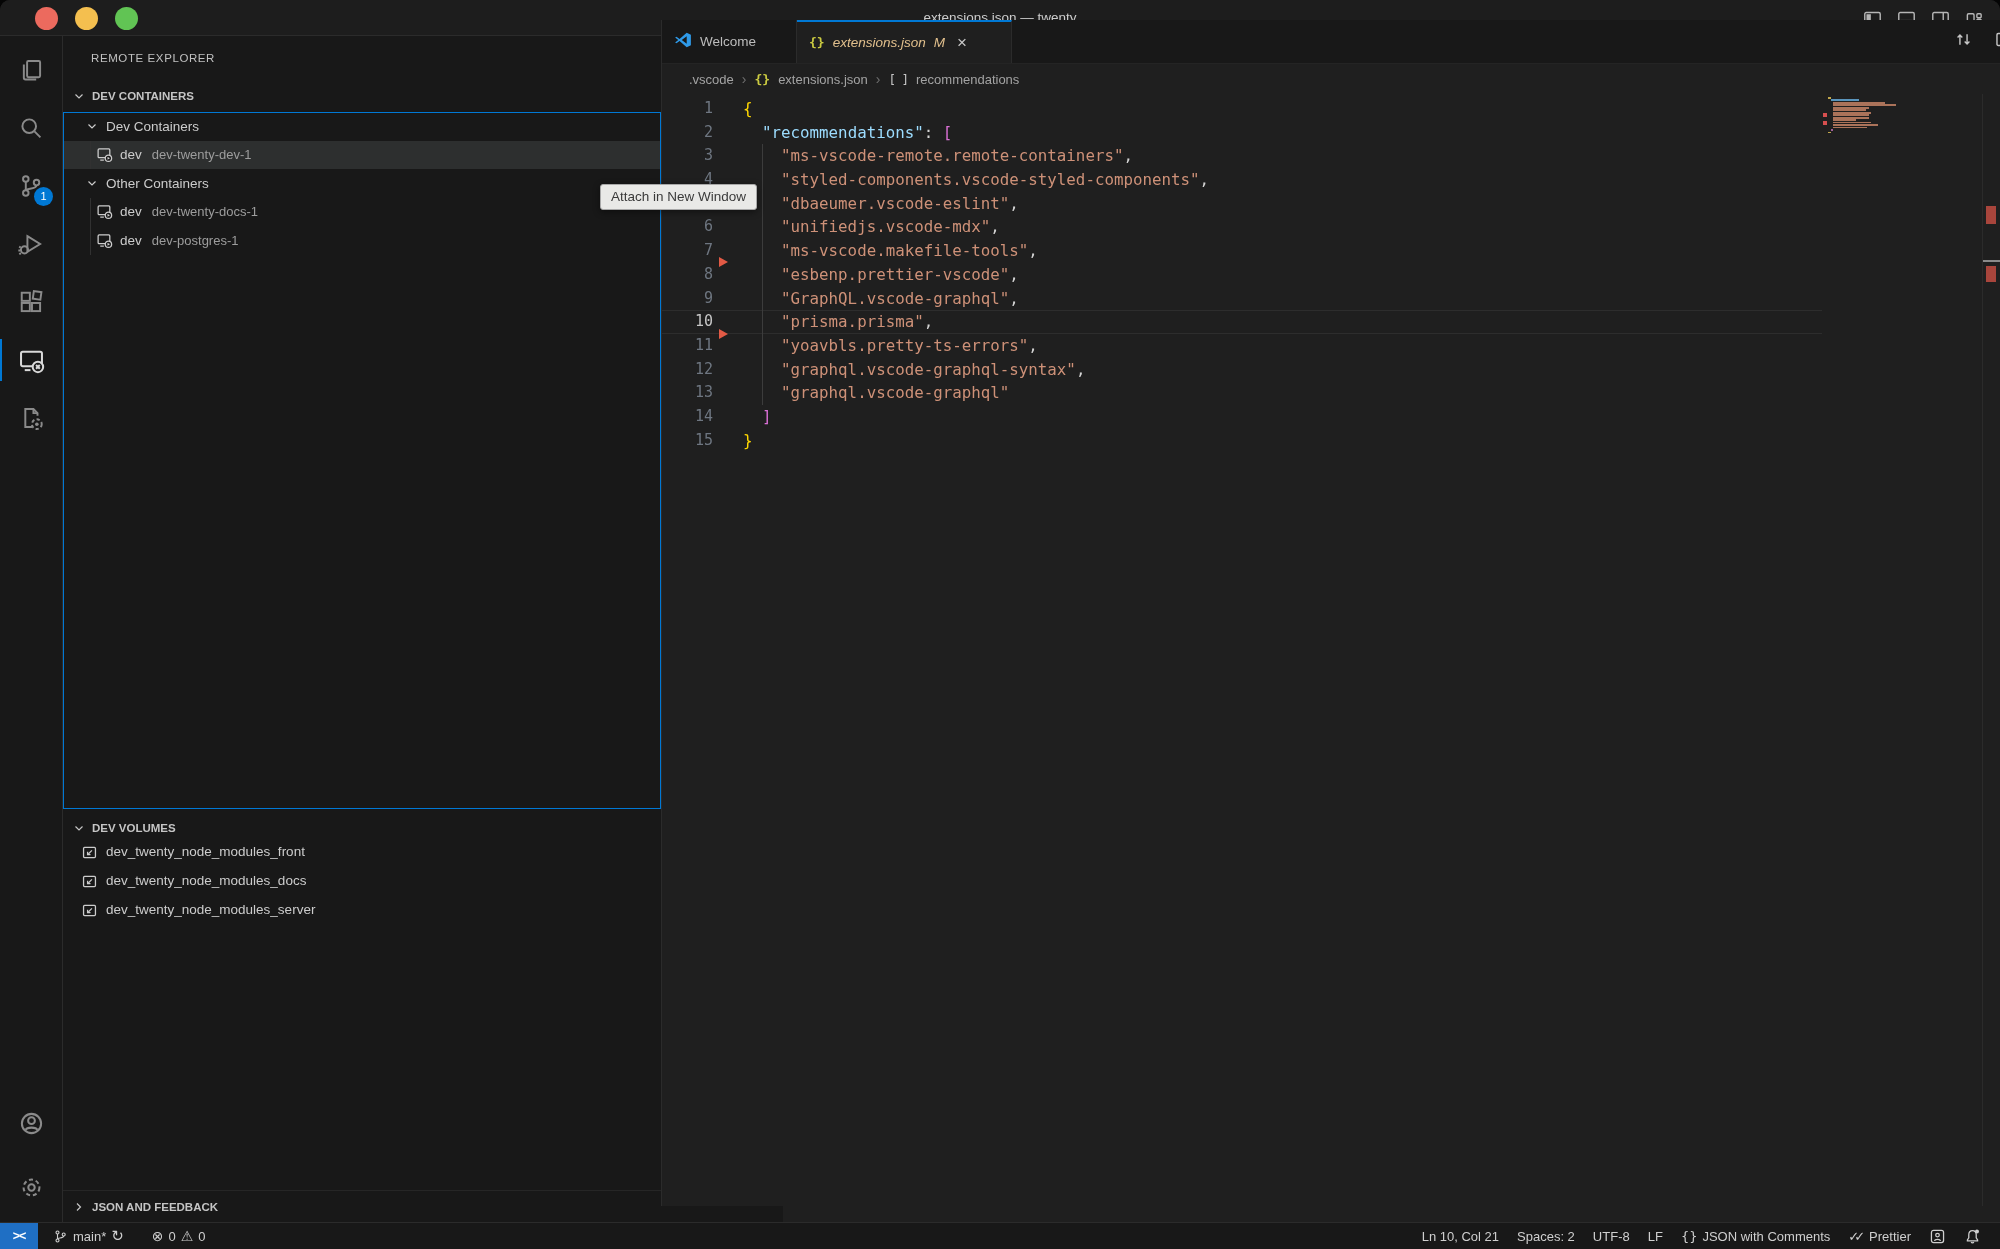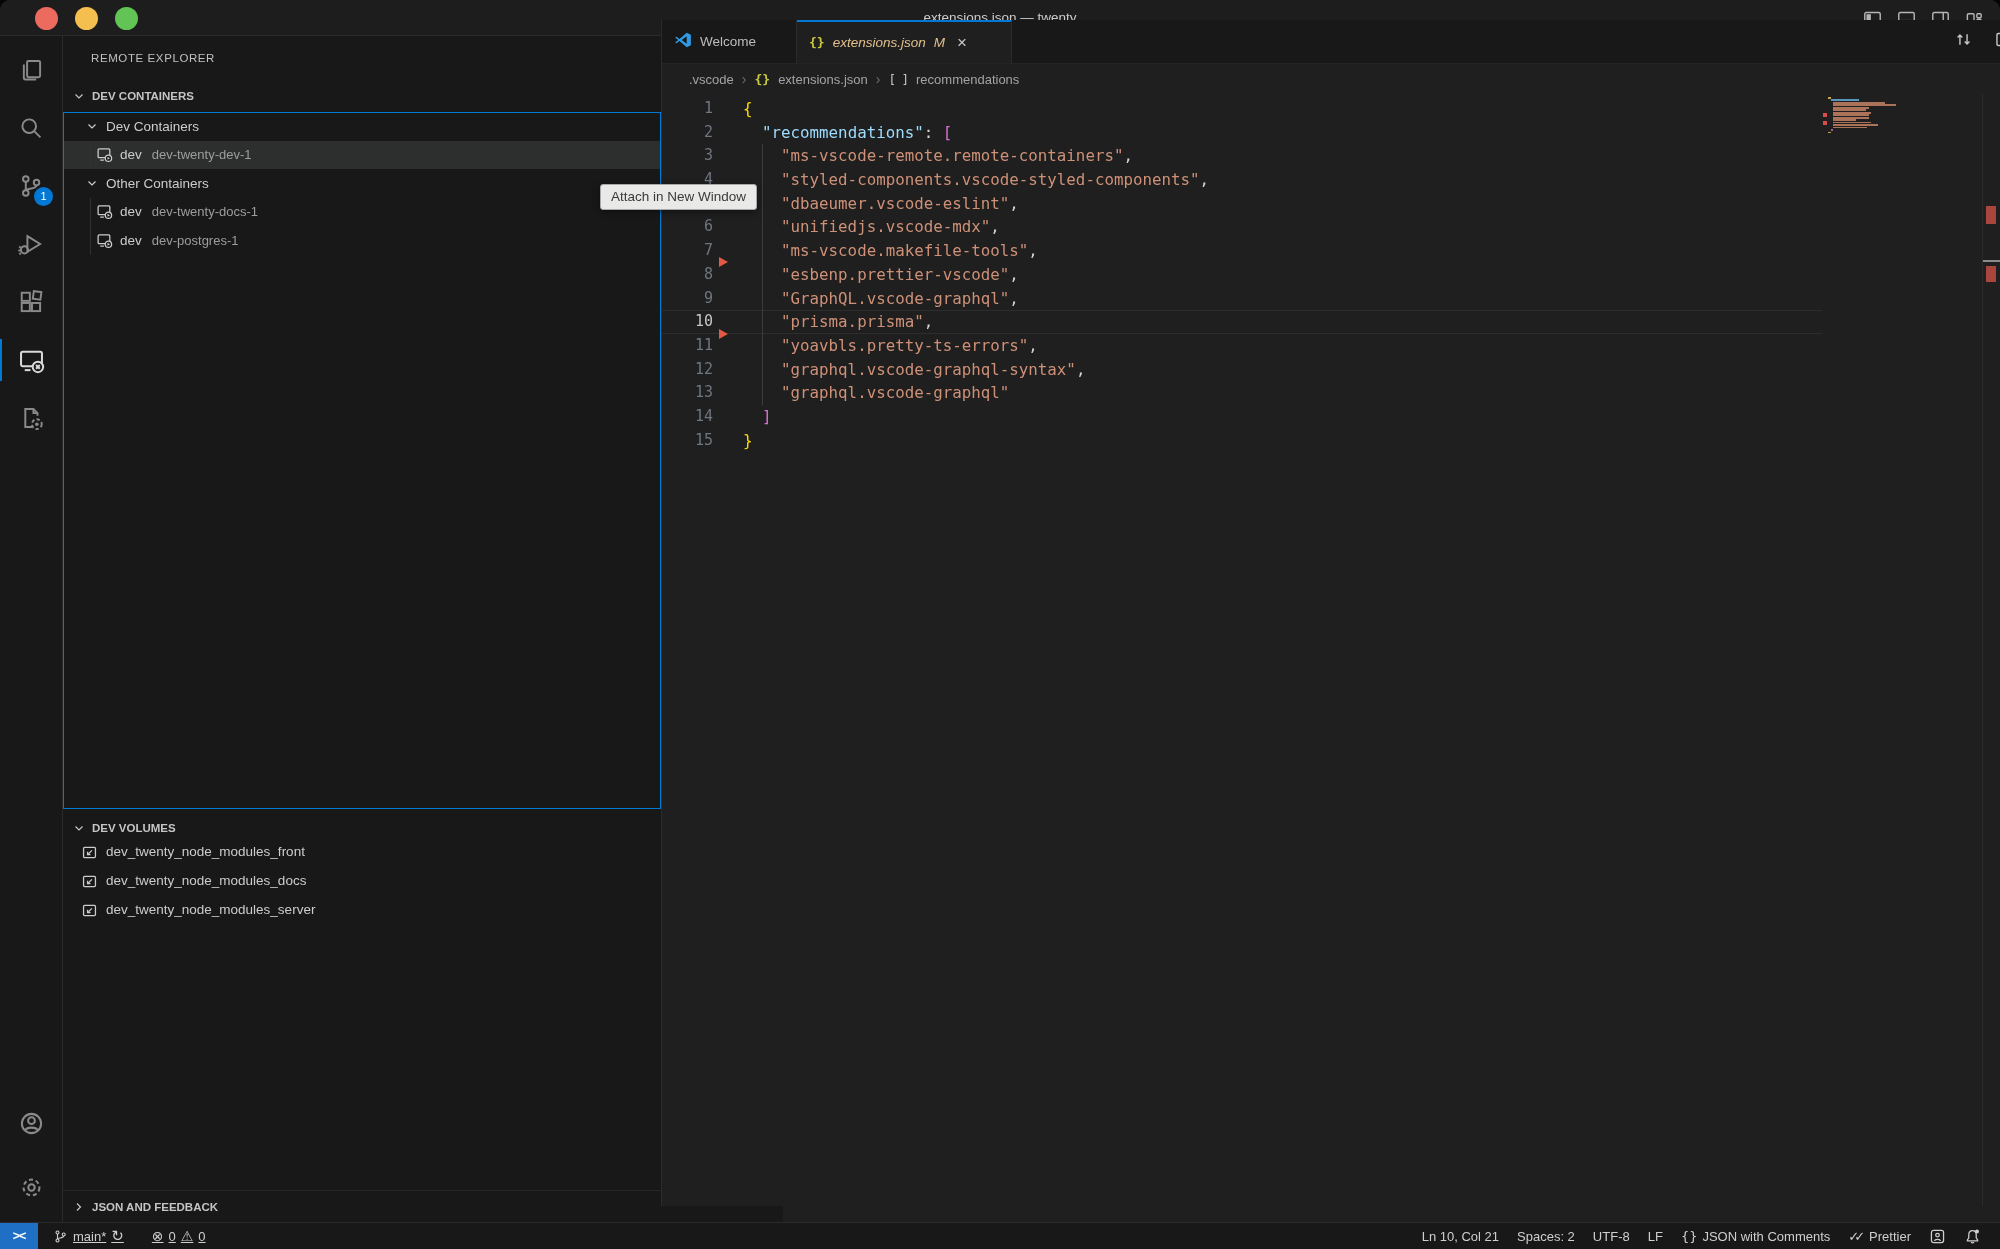--- a/index.html
+++ b/index.html
@@ -78,21 +78,21 @@
   .mmbar { height: 1.8px; opacity: .95; }
   .mmdot { position: absolute; width: 4px; height: 4px; left: 1px; background: #d64f4f; }
   .ruler { position: absolute; left: 1320px; top: 0; width: 19px; bottom: 0; background: #1f1f1f; border-left: 1px solid #2b2b2b; }
   .rmark { position: absolute; left: 3px; width: 10px; background: #a8453c; }
   .rline { position: absolute; left: 0; width: 19px; height: 2px; background: #8a8a8a; }
 
   
   .statusbar { position: absolute; left: 0; bottom: 0; width: 100%; height: 27px; background: #181818; border-top: 1px solid #2b2b2b; display: flex; align-items: center; font-size: 13px; color: #cfcfcf; }
   .sb-remote { width: 38px; height: 100%; background: #1f6fc4; color: #fff; display: flex; align-items: center; justify-content: center; font-size: 12.5px; font-weight: bold; letter-spacing: -1px; }
   .sb-item { display: flex; align-items: center; gap: 5px; padding: 0 9px; height: 100%; }
-  .sb-left { display: flex; align-items: center; height: 100%; text-decoration: underline; }
+  .sb-left { display: flex; align-items: center; height: 100%; }
   .sb-right { margin-left: auto; display: flex; align-items: center; height: 100%; padding-right: 10px; }
   .checks { letter-spacing: -5px; margin-right: 4px; font-family: "DejaVu Sans", sans-serif; }
 
   
   .tooltip { position: absolute; left: 600px; top: 184px; height: 26px; line-height: 24px; padding: 0 10px; background: #e9e9e7; color: #3a3a3a; border: 1px solid #a8a8a8; border-radius: 3px; font-size: 13.5px; z-index: 60; box-shadow: 0 2px 7px rgba(0,0,0,.45); }
 
   svg { stroke: currentColor; fill: none; stroke-width: 1.2; }
   svg .f { fill: currentColor; stroke: none; }
 </style>
 </head>

